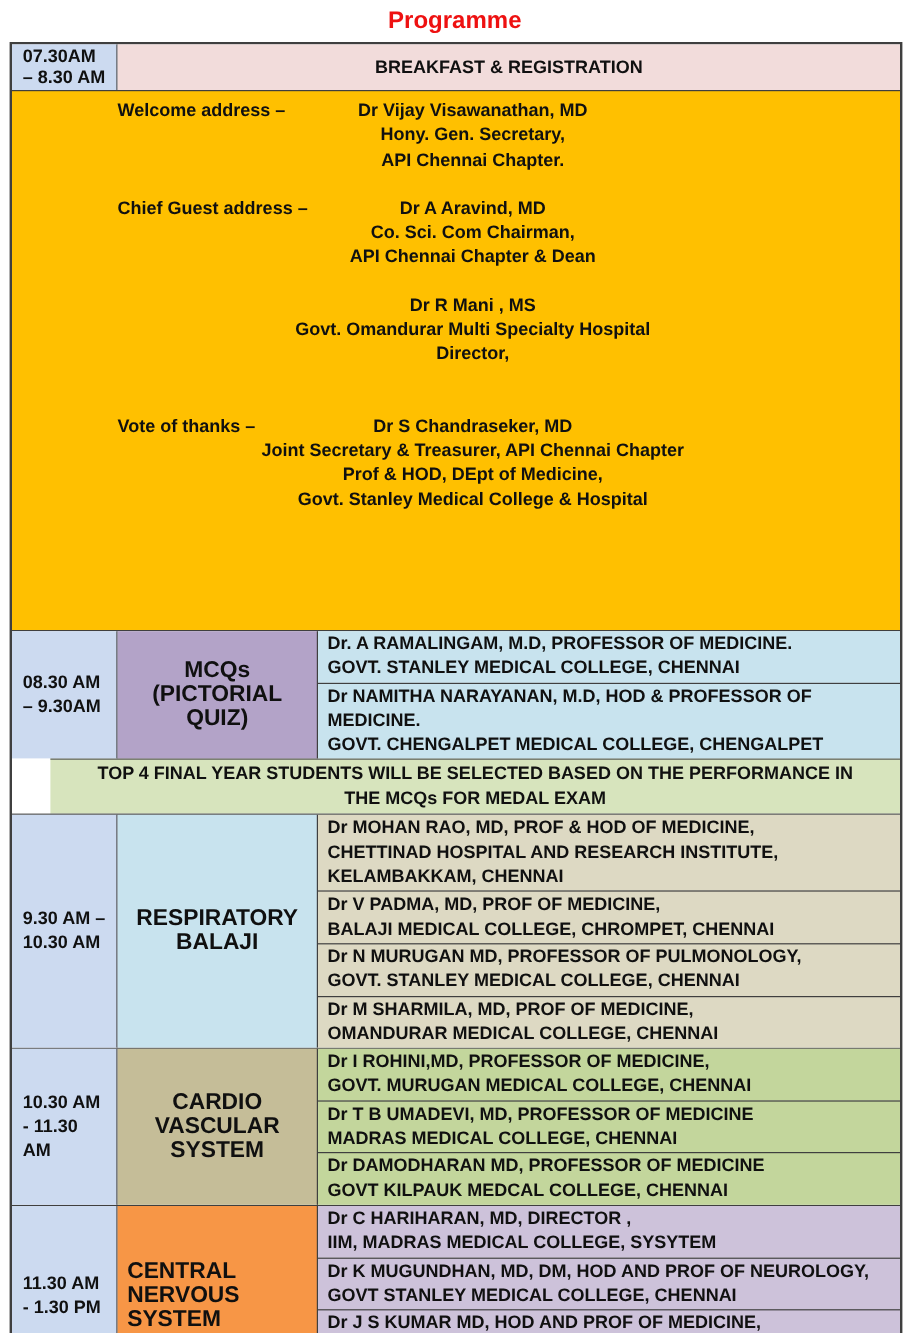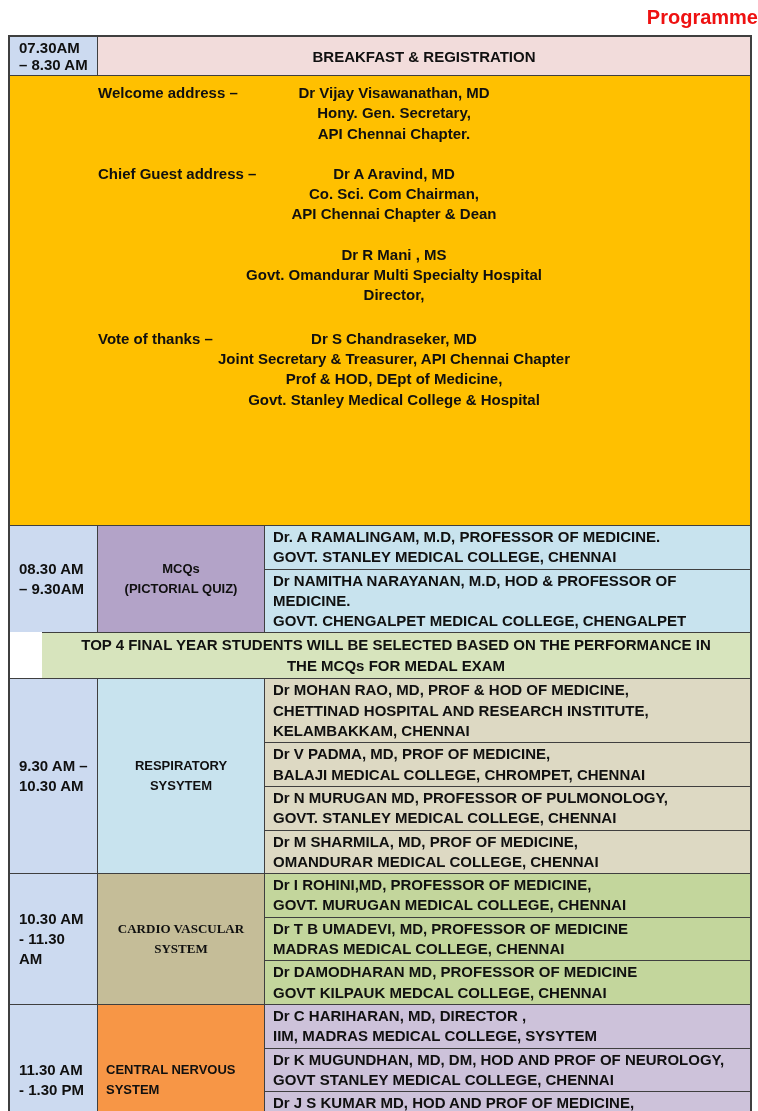--- a/index.html
+++ b/index.html
@@ -6,21 +6,21 @@
   body{
     width:758px;height:1111px;
     font-family:"Liberation Sans","DejaVu Sans",sans-serif;
     font-weight:700;
     color:#101010;
     -webkit-font-smoothing:antialiased;
   }
   .page{width:758px;box-sizing:border-box;padding-top:4px;}
   .title{
     margin:0 0 5px 0;
-    text-align:right;
+    text-align:center;
     font-size:20px;
     line-height:26px;
     color:var(--title_red,#ee1111);
   }
   .table{
     margin-left:8px;
     width:744px;
     box-sizing:border-box;
     border:2px solid var(--border,#3f3f3f);
   }
@@ -35,21 +35,21 @@
     padding:2px 4px 2px 9px;
     font-size:15px;line-height:20px;
     white-space:pre-line;
   }
   .topic{
     width:167px;flex:0 0 167px;
     border-right:1px solid var(--border,#3f3f3f);
     display:flex;align-items:center;justify-content:center;
     text-align:center;
     padding:2px 6px;
-    font-size:13px;line-height:20px;
+    font-size:19px;line-height:20px;
     white-space:pre-line;
   }
   .speakers{flex:1 1 auto;display:flex;flex-direction:column;}
   .speaker{
     flex:1 1 auto;
     padding:1px 12px 1px 8px;
     font-size:15px;line-height:20.3px;
     white-space:pre-line;
     display:flex;flex-direction:column;justify-content:center;
   }
@@ -73,28 +73,28 @@
     padding:7px 0 0 88px;
   }
   .entry{
     position:relative;
     width:592px;
     text-align:center;
     font-size:15px;line-height:20.3px;
     margin-bottom:20px;
   }
   .entry-label{position:absolute;left:0;top:0;}
-  .entry.vote{margin-top:23px;}
+  .entry.vote{margin-top:40px;}
 
   
   .s-mcq .topic{background:var(--purple,#b3a3c8);}
   .s-mcq .speaker{background:var(--cyan,#c8e3ee);}
   .s-resp .topic{background:var(--cyan,#c8e3ee);}
   .s-resp .speaker{background:var(--tan,#ddd9c3);}
-  .s-cardio .topic{background:var(--khaki,#c5bd98);font-family:Liberation Serif, serif;}
+  .s-cardio .topic{background:var(--khaki,#c5bd98);}
   .s-cardio .speaker{background:var(--cardio_green,#c3d69c);}
   .s-cns .topic{background:var(--orange,#f79646);justify-content:flex-start;text-align:left;padding-left:8px;}
   .s-cns .speaker{background:var(--lavender,#cdc2da);}
 
   
   .r-banner{
     background:var(--banner_green,#d7e4bd);
     min-height:44px;
     display:flex;align-items:center;justify-content:center;
     text-align:center;
@@ -162,21 +162,21 @@
 GOVT. CHENGALPET MEDICAL COLLEGE, CHENGALPET</div>
       </div>
     </div>
 
     <div class="row r-banner">TOP 4 FINAL YEAR STUDENTS WILL BE SELECTED BASED ON THE PERFORMANCE IN THE MCQs FOR MEDAL EXAM</div>
 
     <div class="row s-resp">
       <div class="cell time">9.30 AM –
 10.30 AM</div>
       <div class="cell topic">RESPIRATORY
-SYSYTEM</div>
+BALAJI</div>
       <div class="speakers">
         <div class="speaker">Dr MOHAN RAO, MD, PROF &amp; HOD OF MEDICINE,
 CHETTINAD HOSPITAL AND RESEARCH INSTITUTE,
 KELAMBAKKAM, CHENNAI</div>
         <div class="speaker">Dr V PADMA, MD, PROF OF MEDICINE,
 BALAJI MEDICAL COLLEGE, CHROMPET, CHENNAI</div>
         <div class="speaker">Dr N MURUGAN MD, PROFESSOR OF PULMONOLOGY,
 GOVT. STANLEY MEDICAL COLLEGE, CHENNAI</div>
         <div class="speaker">Dr M SHARMILA, MD, PROF OF MEDICINE,
 OMANDURAR MEDICAL COLLEGE, CHENNAI</div>

